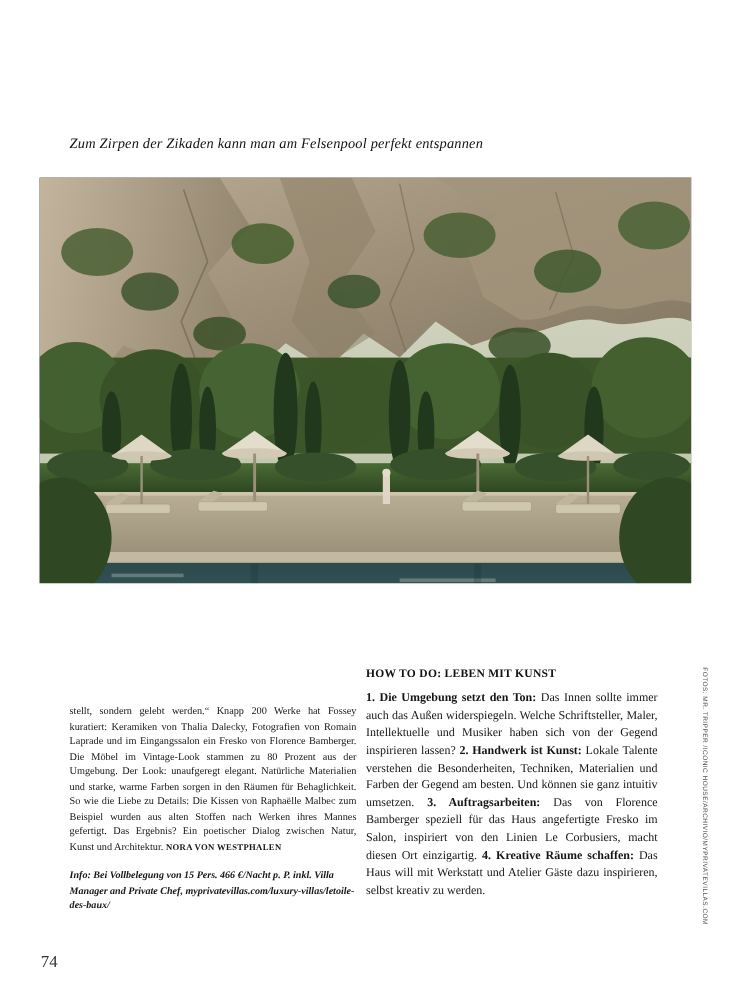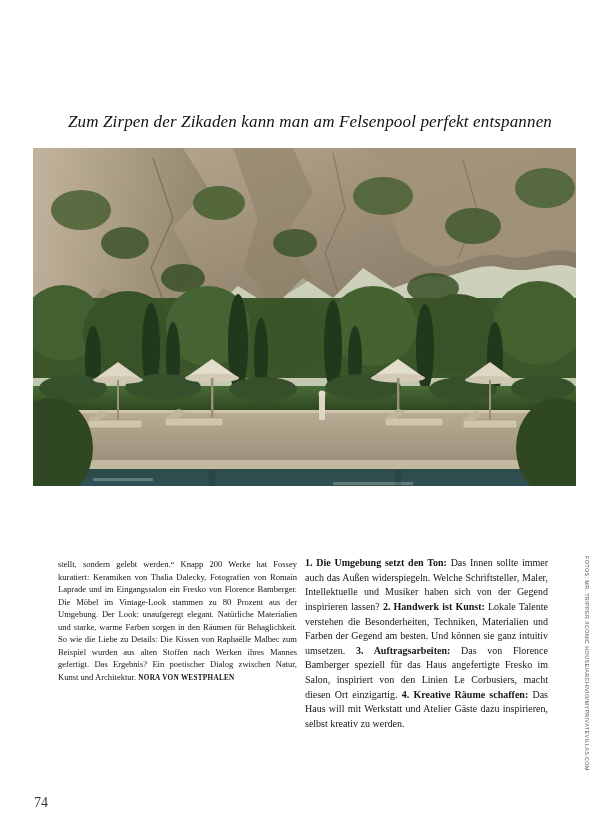--- a/index.html
+++ b/index.html
@@ -23,24 +23,24 @@
     width: 610px;
     height: 825px;
   }
 
   
   .headline {
     position: absolute;
     left: 58px;
     top: 112px;
     width: 494px;
-    text-align: right;
+    text-align: left;
     font-family: "Liberation Serif", serif;
     font-style: italic;
-    font-size: 17px;
+    font-size: 12px;
     letter-spacing: 0.15px;
     color: #111;
   }
 
   
   .photo {
     position: absolute;
     left: 33px;
     top: 148px;
     width: 543px;
@@ -75,20 +75,21 @@
     top: 556px;
     width: 243px;
   }
 
   .body-text {
     font-size: 8.55px;
     line-height: 1.465;
     text-align: justify;
     color: #151515;
     hyphens: auto;
+    margin-top: 28px;
   }
   .body-text .byline {
     font-weight: bold;
     font-size: 7.2px;
     letter-spacing: 0.3px;
   }
 
   .info-block {
     margin-top: 13px;
     font-style: italic;
@@ -309,23 +310,25 @@
       </g>
     </svg>
   </div>
 
 
   <div class="col-left">
     <div class="body-text">
       <span>stellt, sondern gelebt werden.“ Knapp 200 Werke hat Fossey kuratiert: Keramiken von Thalia Dalecky, Fotografien von Romain Laprade und im Eingangssalon ein Fresko von Florence Bamberger. Die Möbel im Vintage-Look stammen zu 80 Prozent aus der Umgebung. Der Look: unaufgeregt elegant. Natürliche Materialien und starke, warme Farben sorgen in den Räumen für Behaglichkeit. So wie die Liebe zu Details: Die Kissen von Raphaëlle Malbec zum Beispiel wurden aus alten Stoffen nach Werken ihres Mannes gefertigt. Das Ergebnis? Ein poetischer Dialog zwischen Natur, Kunst und Architektur.</span>
       <span class="byline">NORA VON WESTPHALEN</span>
     </div>
+    <div class="info-block">Info: Bei Vollbelegung von 15 Pers. 466 €/Nacht p. P. inkl. Villa Manager and Private Chef, myprivatevillas.com/luxury-villas/letoile-des-baux/</div>
   </div>
 
   <div class="col-right">
+    <div class="howto-title">HOW TO DO: LEBEN MIT KUNST</div>
     <div class="howto-body">
       <span><b>1. Die Umgebung setzt den Ton:</b><span> Das Innen sollte immer auch das Außen widerspiegeln. Welche Schriftsteller, Maler, Intellektuelle und Musiker haben sich von der Gegend inspirieren lassen?</span></span>
       <span><b>2. Handwerk ist Kunst:</b><span> Lokale Talente verstehen die Besonderheiten, Techniken, Materialien und Farben der Gegend am besten. Und können sie ganz intuitiv umsetzen.</span></span>
       <span><b>3. Auftragsarbeiten:</b><span> Das von Florence Bamberger speziell für das Haus angefertigte Fresko im Salon, inspiriert von den Linien Le Corbusiers, macht diesen Ort einzigartig.</span></span>
       <span><b>4. Kreative Räume schaffen:</b><span> Das Haus will mit Werkstatt und Atelier Gäste dazu inspirieren, selbst kreativ zu werden.</span></span>
     </div>
   </div>
 
   <div class="credit-wrap">
     <div class="credit-inner">FOTOS: MR. TRIPPER /ICONIC HOUSE/ARCHIVIO/MYPRIVATEVILLAS.COM</div>

